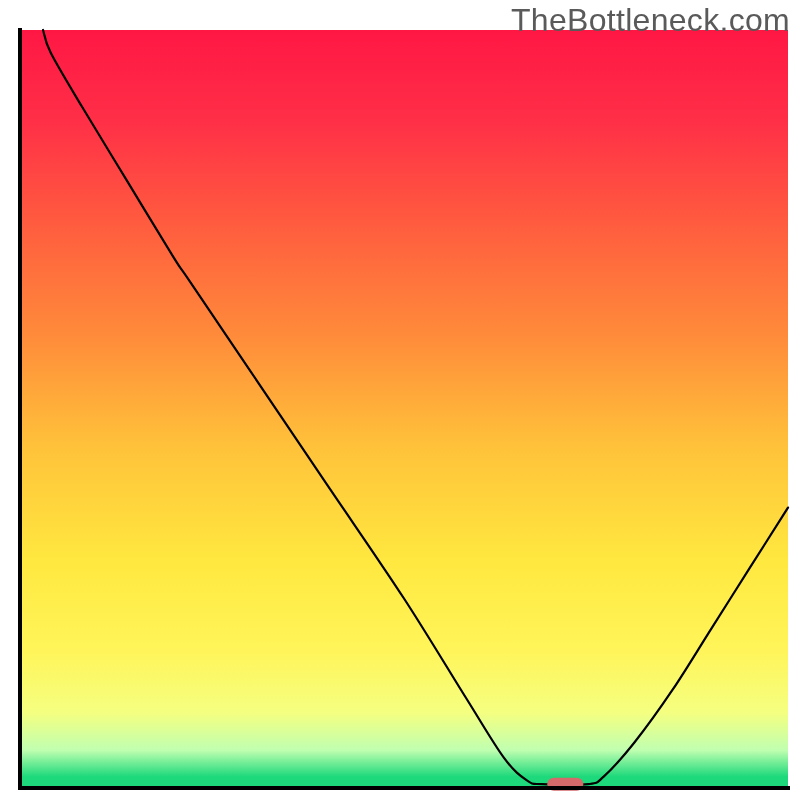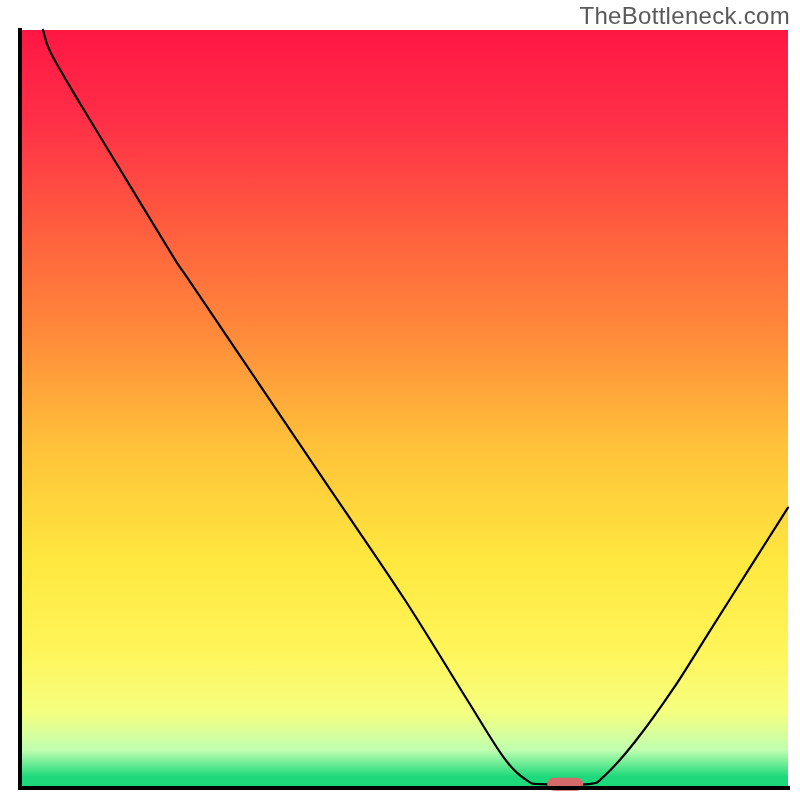--- a/index.html
+++ b/index.html
@@ -14,21 +14,21 @@
   .chart-container {
     position: relative;
     width: 800px;
     height: 800px;
   }
   .watermark {
     position: absolute;
     top: 2px;
     right: 10px;
     color: #5a5a5a;
-    font-size: 24px;
+    font-size: 32px;
     font-weight: 500;
     letter-spacing: 0.3px;
     z-index: 10;
   }
   svg {
     position: absolute;
     top: 0;
     left: 0;
   }
 </style>

